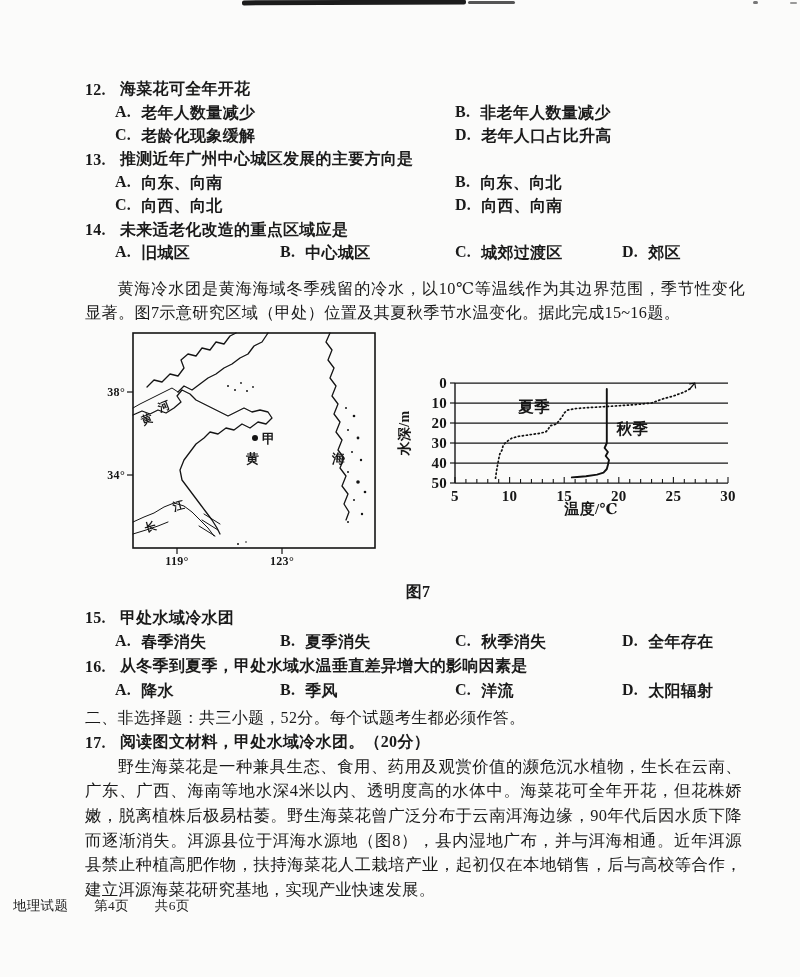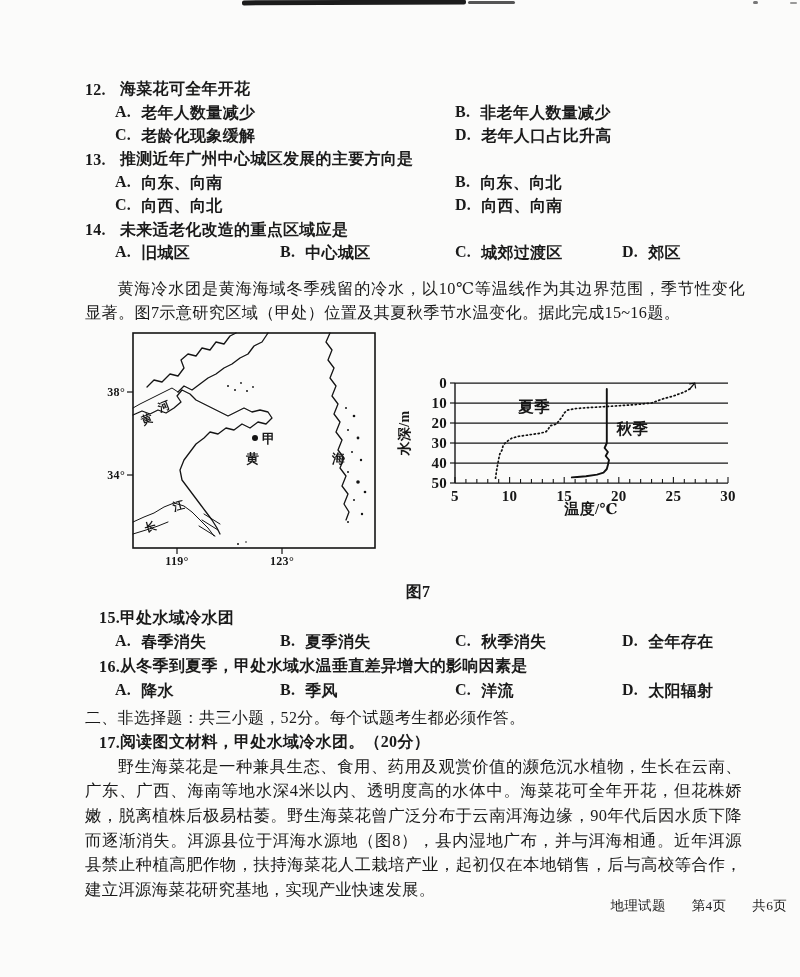--- a/index.html
+++ b/index.html
@@ -5,33 +5,33 @@
   html,body{margin:0;padding:0;}
   body{
     position:relative;width:800px;height:977px;overflow:hidden;
     background:#fbfbfa;color:#1a1a1a;
     font-family:"Liberation Serif","DejaVu Serif",serif;
     font-size:16px;letter-spacing:.3px;
   }
   .abs{position:absolute;}
   .content{position:absolute;left:85px;width:660px;}
   .line{height:23.4px;display:flex;align-items:center;}
-  .line24{height:24.4px;display:flex;align-items:center;text-align:right;}
+  .line24{height:24.4px;display:flex;align-items:center;}
   .qnum{flex:0 0 35px;font-weight:600;}
   .stem{font-weight:600;white-space:nowrap;}
   .opts{padding-left:30px;display:grid;}
   .opts2{grid-template-columns:340px 1fr;}
   .opts4{grid-template-columns:165px 175px 167px 1fr;}
   .opt{display:flex;font-weight:600;white-space:nowrap;}
   .opt .opt-label{margin-right:10px;}
   .passage{ text-indent:2em;text-align:justify;line-height:24.4px;font-size:16.2px;}
   .passage17{text-indent:2em;text-align:justify;line-height:24.6px;font-size:16.4px;width:657px;}
   .sec-head{font-weight:400;}
   .caption{font-weight:700;text-align:center;width:800px;left:0;font-size:16px;margin-left:18px;}
-  .footer{width:800px;left:0;text-align:right;font-size:13.5px;color:#222;}
+  .footer{width:800px;left:0;text-align:left;font-size:13.5px;color:#222;}
   .footer span{margin:0 13px;}
   svg text{font-family:"Liberation Serif","DejaVu Serif",serif;fill:#161616;}
   .coast{fill:none;stroke:#141414;stroke-width:1.3;stroke-linejoin:round;stroke-linecap:round;}
   .thin{stroke-width:1;}
   .frame{fill:none;stroke:#141414;stroke-width:1.6;}
   .tick{stroke:#141414;stroke-width:1.2;}
   .maplabel{font-size:11.5px;font-weight:700;}
   .sealabel{font-size:13px;font-weight:700;}
   .axis-num{font-size:12px;font-weight:600;}
   .artifact{position:absolute;background:#1c1c1c;border-radius:2px;}

